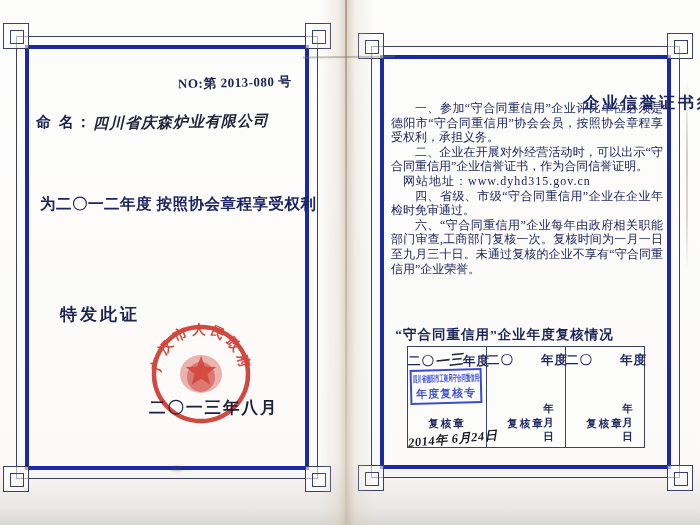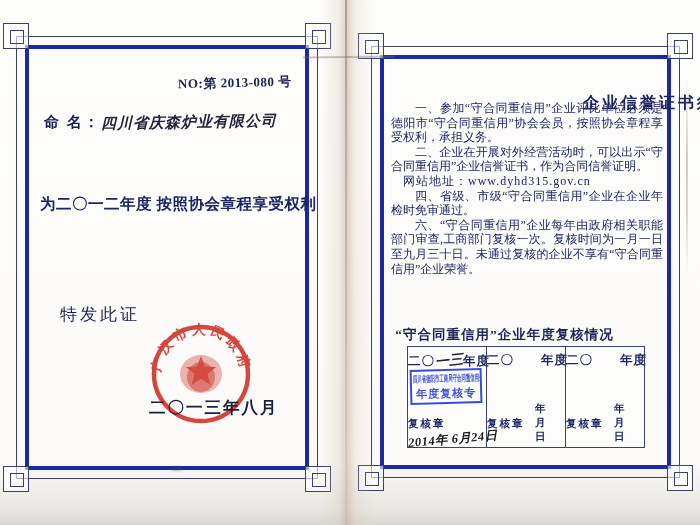--- a/index.html
+++ b/index.html
@@ -15,42 +15,42 @@
   .b-inner{border:4.5px solid #1b2aa2;}
   .pl-outer{left:16px;top:36px;width:302px;height:443px;}
   .pl-inner{left:25px;top:45px;width:284px;height:425px;}
   .pr-outer{left:371px;top:46px;width:309px;height:432px;}
   .pr-inner{left:380px;top:55px;width:291px;height:414px;}
   .corn{position:absolute;width:26px;height:26px;z-index:2;}
   .corn::before{content:"";position:absolute;inset:0;border:1.5px solid #39406a;background:rgba(255,255,255,.6);}
   .corn::after{content:"";position:absolute;left:7px;top:7px;width:12px;height:12px;border:1.5px solid #39406a;}
   
   .no-line{position:absolute;left:178px;top:74px;font-size:13px;font-weight:600;color:#1c2150;letter-spacing:.5px;transform:rotate(-1.2deg);}
-  .name-line{position:absolute;left:44px;top:113px;font-size:15px;color:#1a2152;white-space:nowrap;text-align:center;}
+  .name-line{position:absolute;left:36px;top:113px;font-size:15px;color:#1a2152;white-space:nowrap;text-align:center;}
   .name-line .lbl{font-weight:700;letter-spacing:2px;}
   .hand{font-style:italic;color:#23233a;}
   .company{display:inline-block;font-weight:700;font-size:15px;letter-spacing:1px;transform:rotate(-1deg);}
   .award{position:absolute;left:40px;top:194px;width:276px;font-size:15.5px;font-weight:800;color:#1b2464;white-space:nowrap;letter-spacing:.5px;}
-  .issue{position:absolute;left:60px;top:303px;font-size:17px;font-weight:400;color:#1b2152;letter-spacing:3px;}
+  .issue{position:absolute;left:60px;top:303px;font-size:17px;font-weight:700;color:#1b2152;letter-spacing:3px;}
   .seal{position:absolute;left:149px;top:322px;width:104px;height:104px;z-index:2;opacity:.93;}
   .date-line{position:absolute;left:149px;top:397px;font-size:16.5px;font-weight:800;color:#191e3c;letter-spacing:2px;z-index:3;white-space:nowrap;}
   
   .notice-title{position:absolute;left:380px;top:77px;width:339px;margin:16px;text-align:right;font-size:16px;font-weight:800;color:#1a2360;letter-spacing:3px;}
   .body-text{position:absolute;left:391px;top:101px;width:272px;font-size:12px;line-height:14.6px;font-weight:400;color:#1d2661;text-align:justify;}
   .body-text p{margin:0;text-indent:2em;}
   .body-text p.web{text-indent:0;letter-spacing:1px;padding-left:12px;}
   .review-title{position:absolute;left:371px;top:326px;width:267px;margin:0;text-align:center;font-size:13.5px;font-weight:800;color:#1c2458;letter-spacing:1px;}
   
   .rtable{position:absolute;left:407px;top:346px;width:238px;height:102px;box-sizing:border-box;border:1.5px solid #3a4266;display:flex;z-index:2;background:rgba(255,255,255,.35);}
   .cell{position:relative;flex:1;box-sizing:border-box;}
   .cell + .cell{border-left:1.5px solid #3a4266;}
   .yr{position:absolute;top:5px;left:0;right:0;text-align:center;font-size:12.5px;font-weight:800;color:#1d2661;letter-spacing:1px;white-space:nowrap;}
   .yr-hand{display:inline-block;font-size:14px;font-weight:700;transform:rotate(-6deg);letter-spacing:0;}
-  .fh{position:absolute;bottom:16px;left:0;right:0;font-size:10.5px;font-weight:800;color:#1d2661;letter-spacing:2px;}
-  .ymd{position:absolute;bottom:3px;left:0;right:0;text-align:left;font-size:10.5px;font-weight:700;color:#1d2661;letter-spacing:3px;padding-left:48px;}
+  .fh{position:absolute;bottom:16px;left:0;right:0;text-align:center;font-size:10.5px;font-weight:800;color:#1d2661;letter-spacing:2px;}
+  .ymd{position:absolute;bottom:3px;left:0;right:0;text-align:center;font-size:10.5px;font-weight:700;color:#1d2661;letter-spacing:3px;padding-left:48px;}
   .hdate{position:absolute;bottom:-1px;left:0px;font-size:12.5px;font-weight:700;color:#17171f;white-space:nowrap;transform:rotate(-5deg);letter-spacing:.5px;}
   .stamp{position:absolute;left:2px;top:22px;width:72px;height:35px;box-sizing:border-box;border:2.5px solid #3a4dd0;transform:rotate(-1.5deg);color:#4254d6;overflow:hidden;}
   .stamp .s1{white-space:nowrap;font-size:8.5px;font-weight:800;width:130px;transform:scale(.52,1.05);transform-origin:0 0;margin:2px 0 0 1px;}
   .stamp .s2{text-align:center;font-size:11px;font-weight:800;letter-spacing:1px;margin-top:1px;}
   
   .fold{position:absolute;left:320px;top:0;width:54px;height:525px;z-index:4;pointer-events:none;
     background:linear-gradient(90deg,rgba(209,192,170,0) 0%,rgba(212,196,176,.30) 35%,rgba(186,166,144,.48) 50%,rgba(212,196,176,.26) 65%,rgba(209,192,170,0) 100%);}
   .crease{position:absolute;left:345px;top:0;width:1.5px;height:525px;z-index:5;background:linear-gradient(180deg,rgba(140,115,90,.55),rgba(160,140,115,.35) 60%,rgba(160,140,115,.1));}
   .fold-top{position:absolute;left:303px;top:56px;width:92px;height:1.5px;background:rgba(120,110,95,.4);z-index:5;transform:rotate(-.5deg);}
   .torn-right{position:absolute;left:686px;top:78px;width:2px;height:195px;z-index:4;

